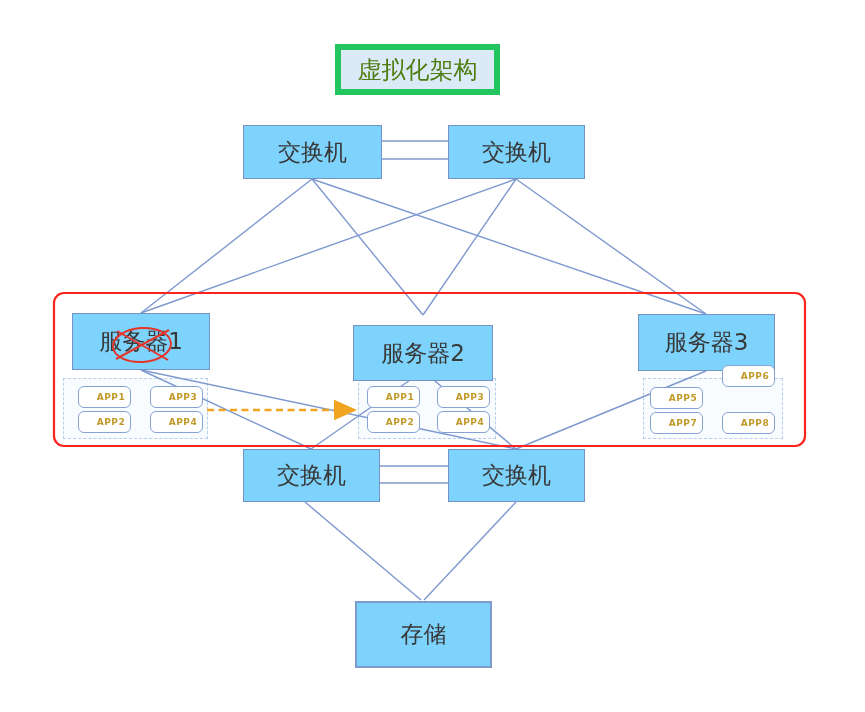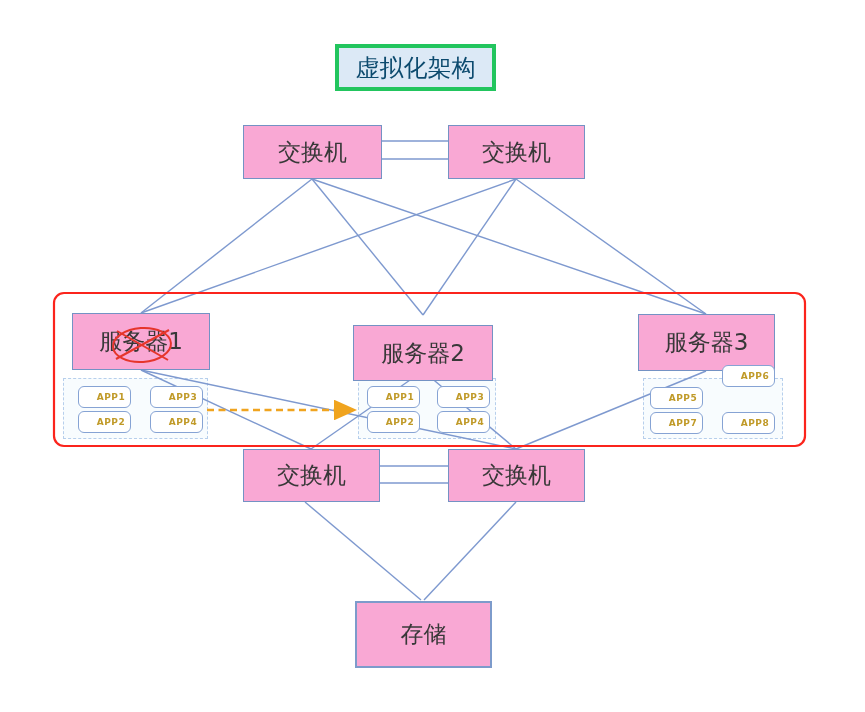--- a/index.html
+++ b/index.html
@@ -4,26 +4,26 @@
 <style>
   html,body{margin:0;padding:0;background:#ffffff;}
   .canvas{
     position:relative;width:865px;height:712px;background:#ffffff;overflow:hidden;
     font-family:"DejaVu Sans","Liberation Sans",sans-serif;
   }
   .layer{position:absolute;left:0;top:0;width:865px;height:712px;pointer-events:none;}.z2{z-index:2}.z4{z-index:4}
 
   .title-box{
     position:absolute;left:335px;top:44px;width:153px;height:39px;
-    background:#dce9f6;border:4px solid #22c55e;
+    background:#dce9f6;border:6px solid #22c55e;
     display:flex;align-items:center;justify-content:center;
-    font-size:24px;color:#0c4a6e;z-index:3;
+    font-size:24px;color:#4d7c0f;z-index:3;
   }
   .node{
-    position:absolute;background:#f9a8d4;border:1.6px solid #7492c4;
+    position:absolute;background:#7dd3fc;border:1.6px solid #7492c4;
     display:flex;align-items:center;justify-content:center;
     font-size:23px;color:#383838;z-index:3;box-sizing:border-box;
   }
   .switch-top-1{left:243px;top:125px;width:139px;height:54px;}
   .switch-top-2{left:448px;top:125px;width:137px;height:54px;}
   .server-1{left:72px;top:313px;width:138px;height:57px;}
   .server-2{left:353px;top:325px;width:140px;height:56px;}
   .server-3{left:638px;top:314px;width:137px;height:57px;}
   .switch-bottom-1{left:243px;top:449px;width:137px;height:53px;}
   .switch-bottom-2{left:448px;top:449px;width:137px;height:53px;}

